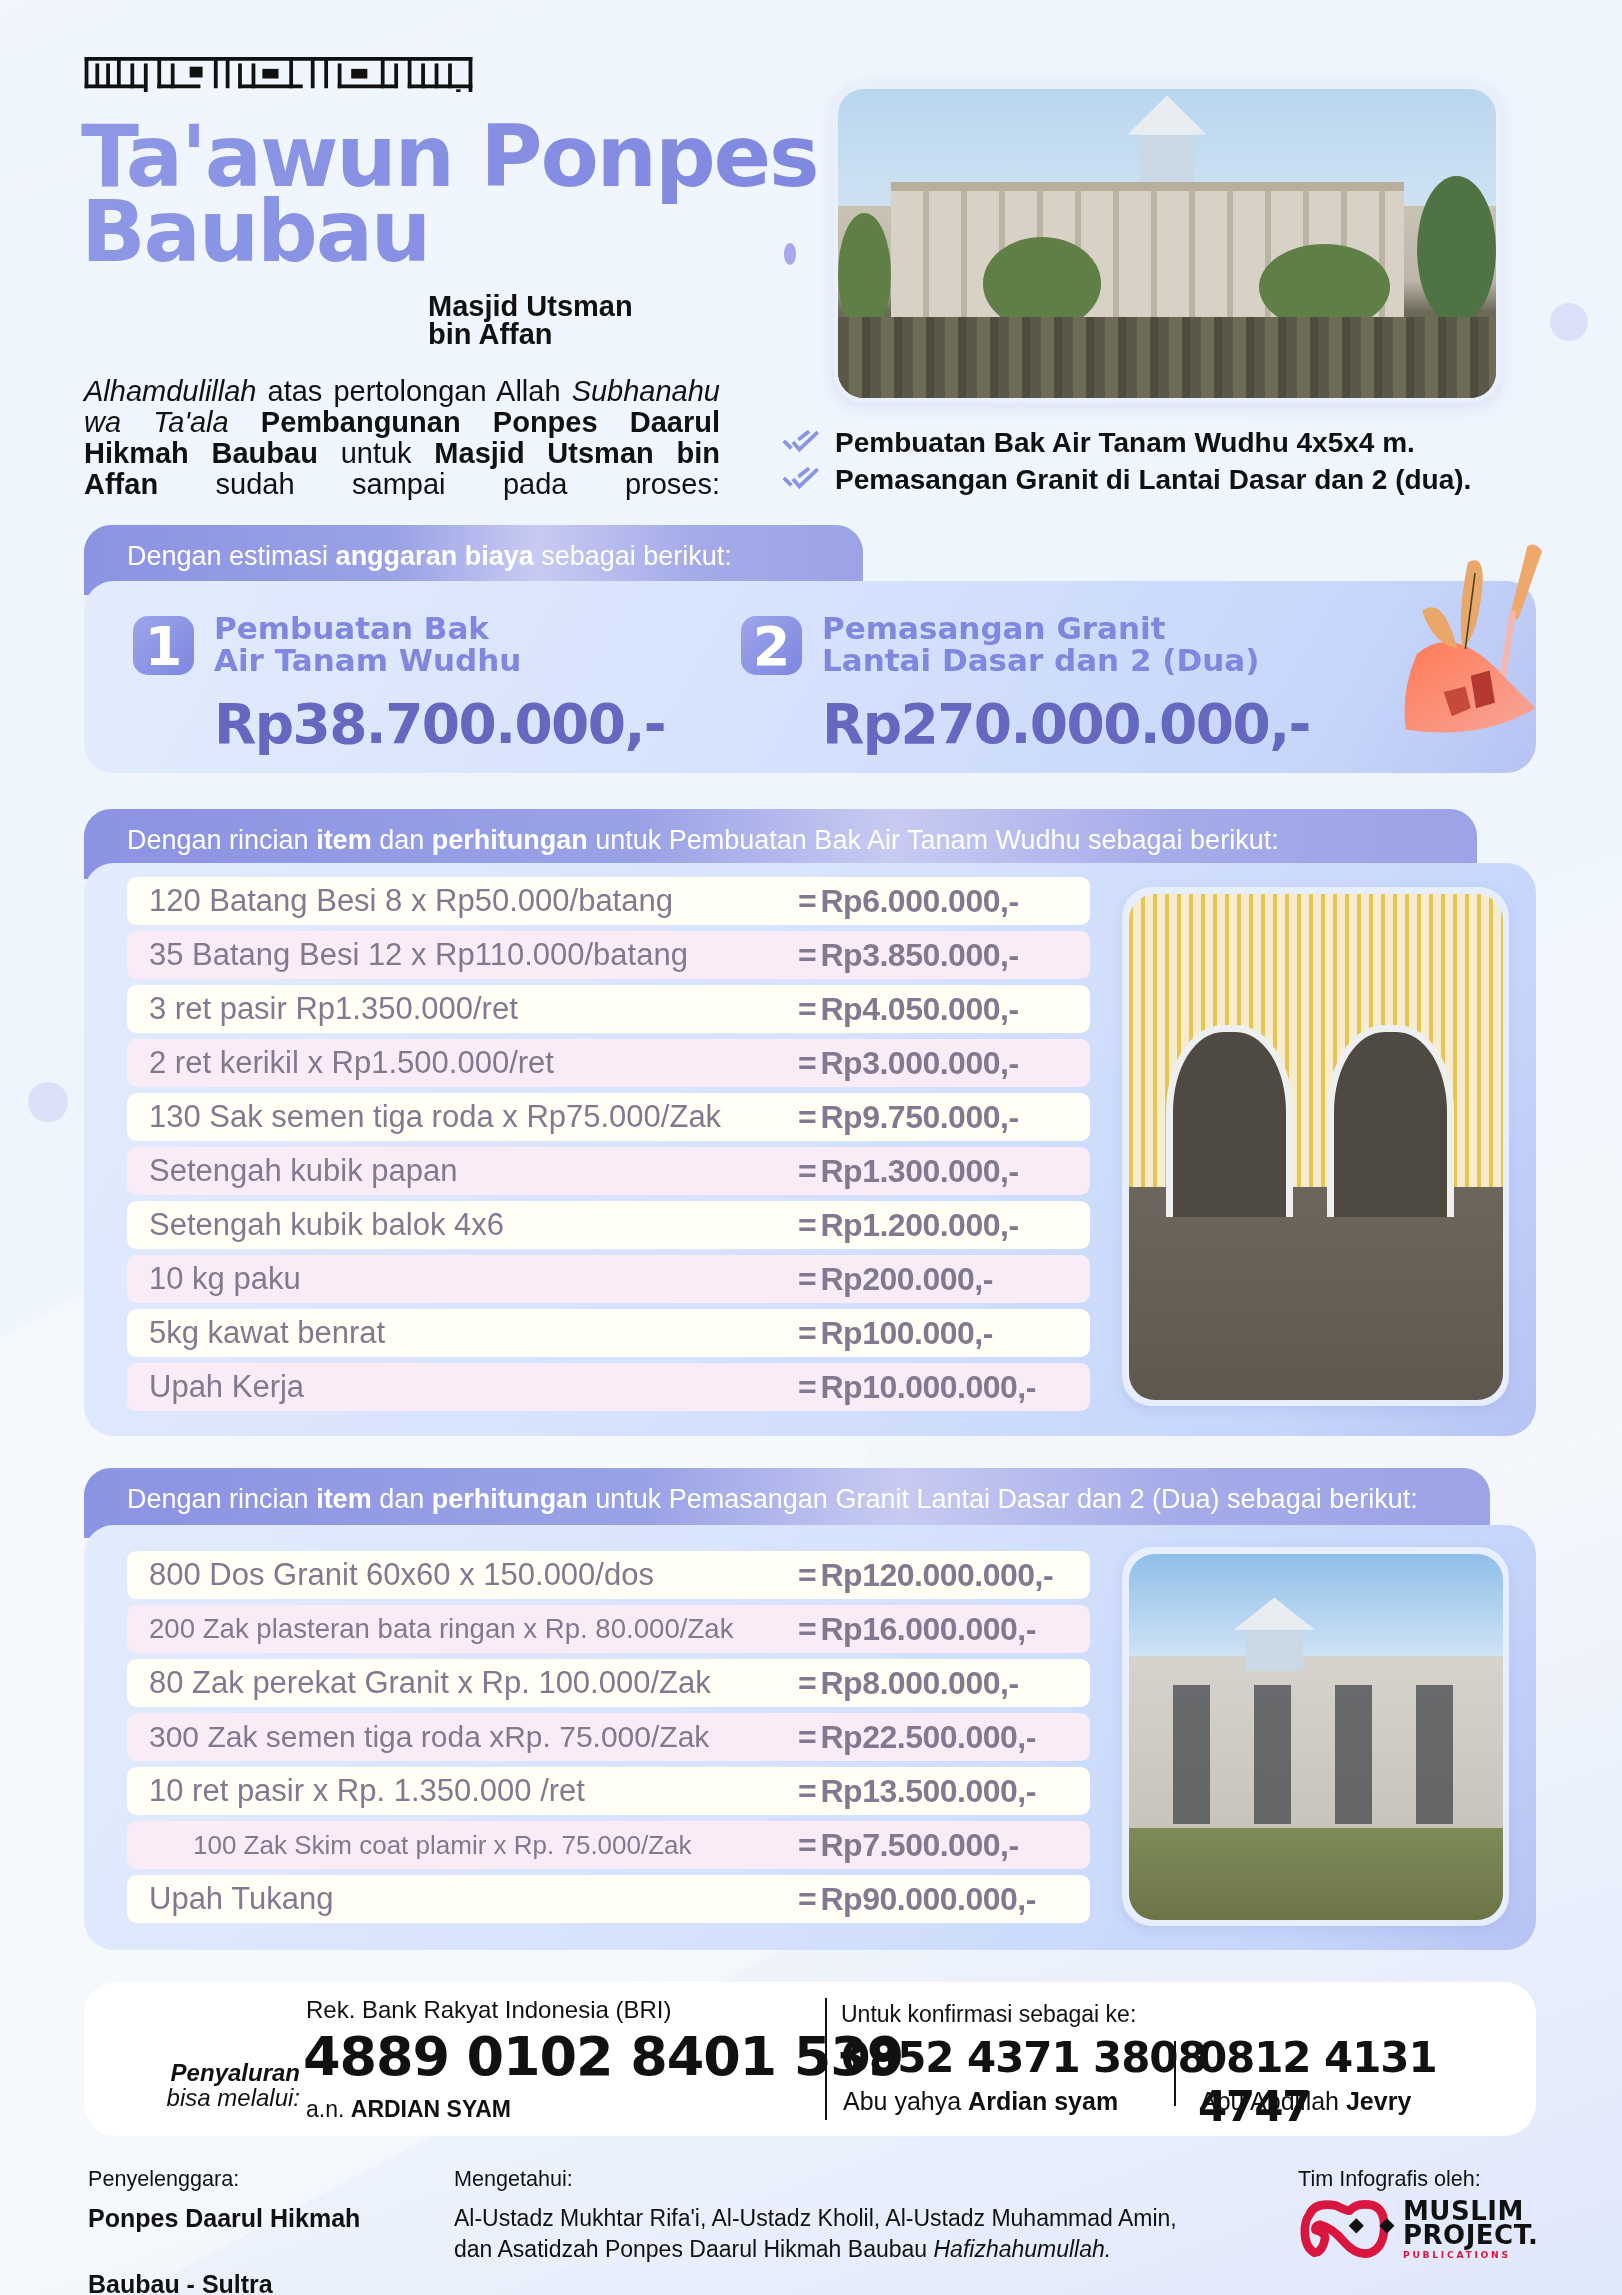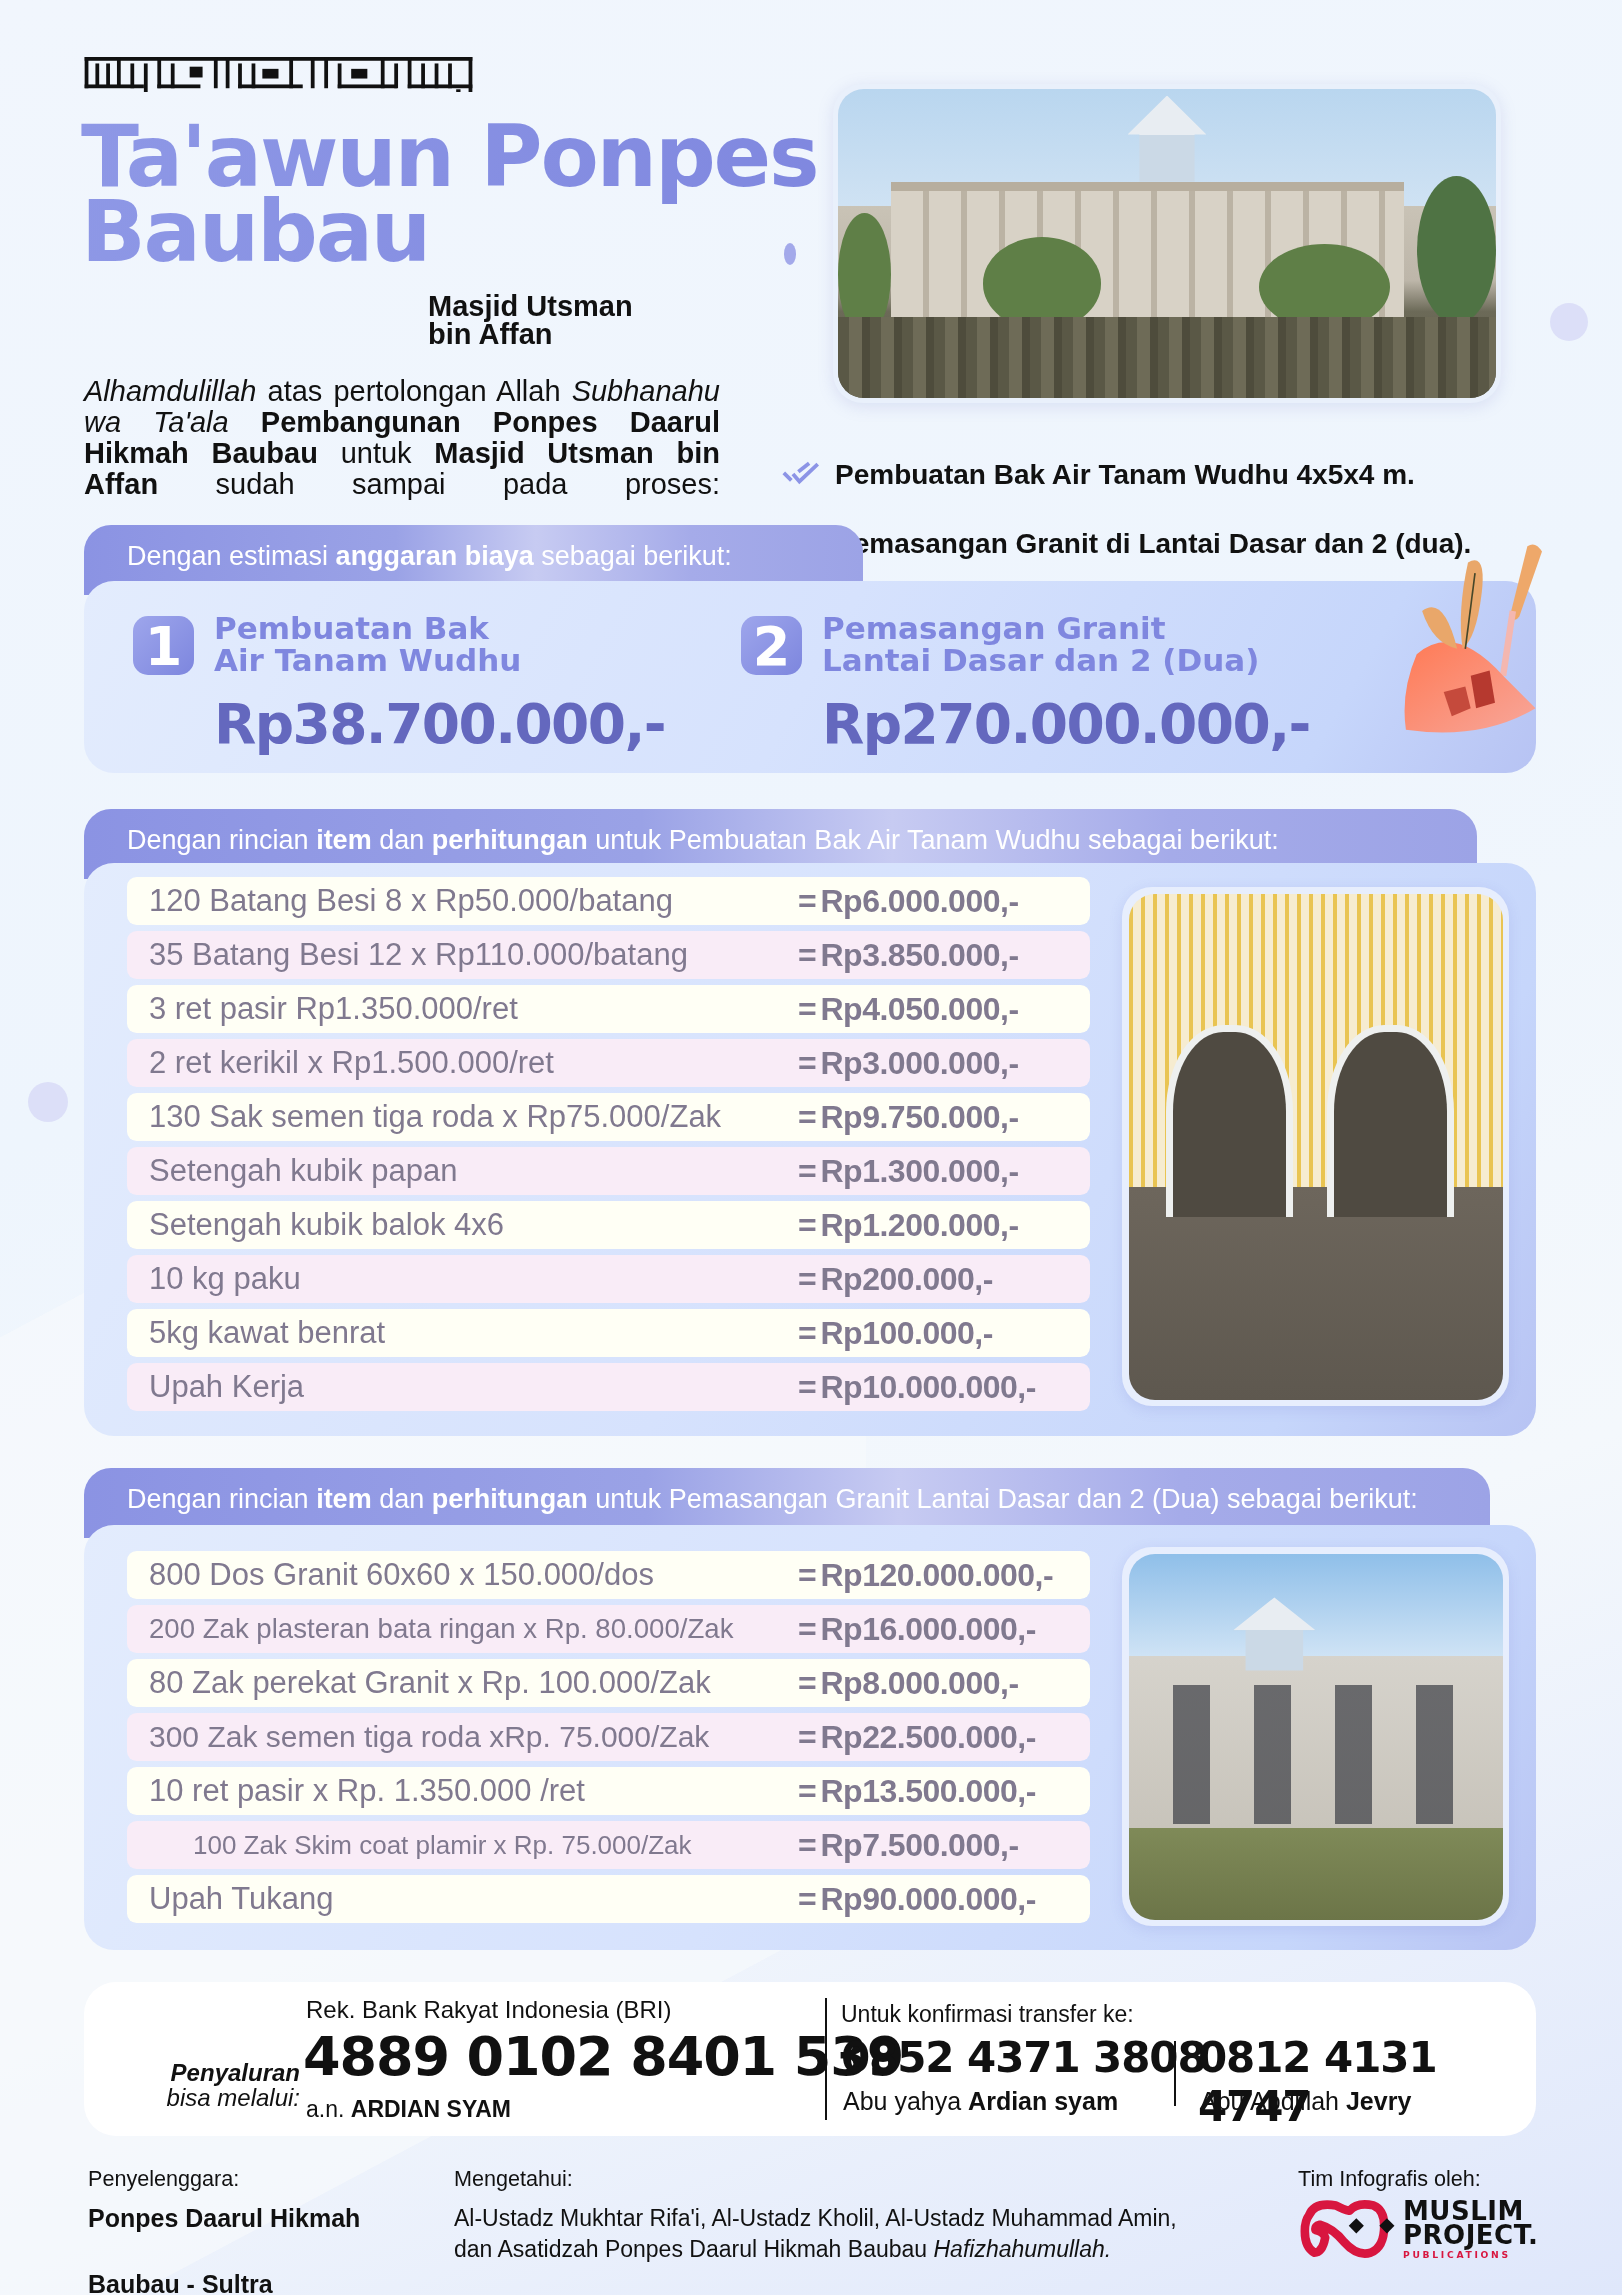--- a/index.html
+++ b/index.html
@@ -66,21 +66,21 @@
     clip-path: polygon(50% 0, 100% 45%, 85% 45%, 85% 100%, 15% 100%, 15% 45%, 0 45%);
   }
   .mosque-wall {
     position: absolute; left: 0; right: 0; bottom: 0; height: 26%;
     background: repeating-linear-gradient(90deg, #5a5846 0 10.8px, #6e6b57 10.8px 24px, #4e4c3c 24px 32px);
   }
   .tree { position: absolute; border-radius: 50%; background: #5f7f47; }
 
   
   .checklist { left: 782px; top: 424px; }
-  .check-item { display: flex; align-items: center; height: 37px; margin-top: 32px; }
+  .check-item { display: flex; align-items: center; height: 37px; }
   .check-icon { width: 37px; height: 28px; margin-right: 16px; }
   .check-text { font-size: 28px; font-weight: bold; color: #111; white-space: nowrap; }
 
   
   .tab {
     position: absolute; border-radius: 27px 27px 0 0;
     background: linear-gradient(90deg, #8b93e3 0%, #9aa2e6 40%, #c7cbf2 58%, #a5abe9 78%, #9ca3e6 100%);
     color: #fff; font-size: 27px; padding: 16px 26px 0 43px; height: 70px;
     font-family: "Liberation Sans", sans-serif;
   }
@@ -416,21 +416,21 @@
 
 <div class="abs donation">
   <div class="don-label">
     <div><b>Penyaluran</b></div>
     <div>bisa melalui:</div>
   </div>
   <div class="don-bank">Rek. Bank Rakyat Indonesia (BRI)</div>
   <div class="don-number">4889 0102 8401 539</div>
   <div class="don-owner"><span>a.n. </span><b>ARDIAN SYAM</b></div>
   <div class="vline" style="left:741px;top:16px;height:122px;"></div>
-  <div class="don-confirm">Untuk konfirmasi transfer ke:</div>
+  <div class="don-confirm">Untuk konfirmasi sebagai ke:</div>
   <div class="phone" style="left:757px;top:51px;">0852 4371 3808</div>
   <div class="phone-owner" style="left:759px;top:105px;"><span>Abu yahya </span><b>Ardian syam</b></div>
   <div class="vline" style="left:1090px;top:59px;height:65px;"></div>
   <div class="phone" style="left:1114px;top:51px;">0812 4131 4747</div>
   <div class="phone-owner" style="left:1116px;top:105px;"><span>Abu Abdillah </span><b>Jevry</b></div>
 </div>
 
 <div class="abs" style="left:88px;top:2166px;">
   <div class="foot-label">Penyelenggara:</div>
   <div class="foot-org" style="margin-top:10.8px;">Ponpes Daarul Hikmah</div>

